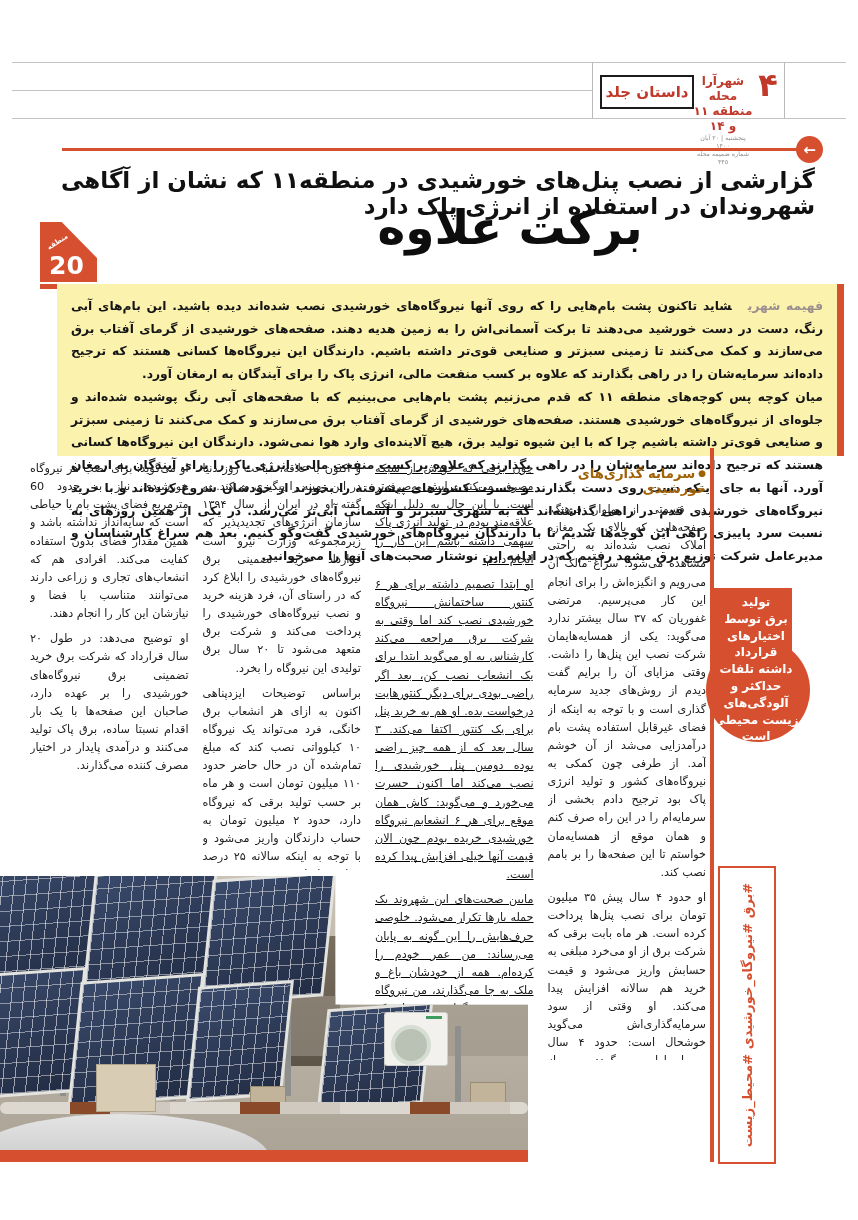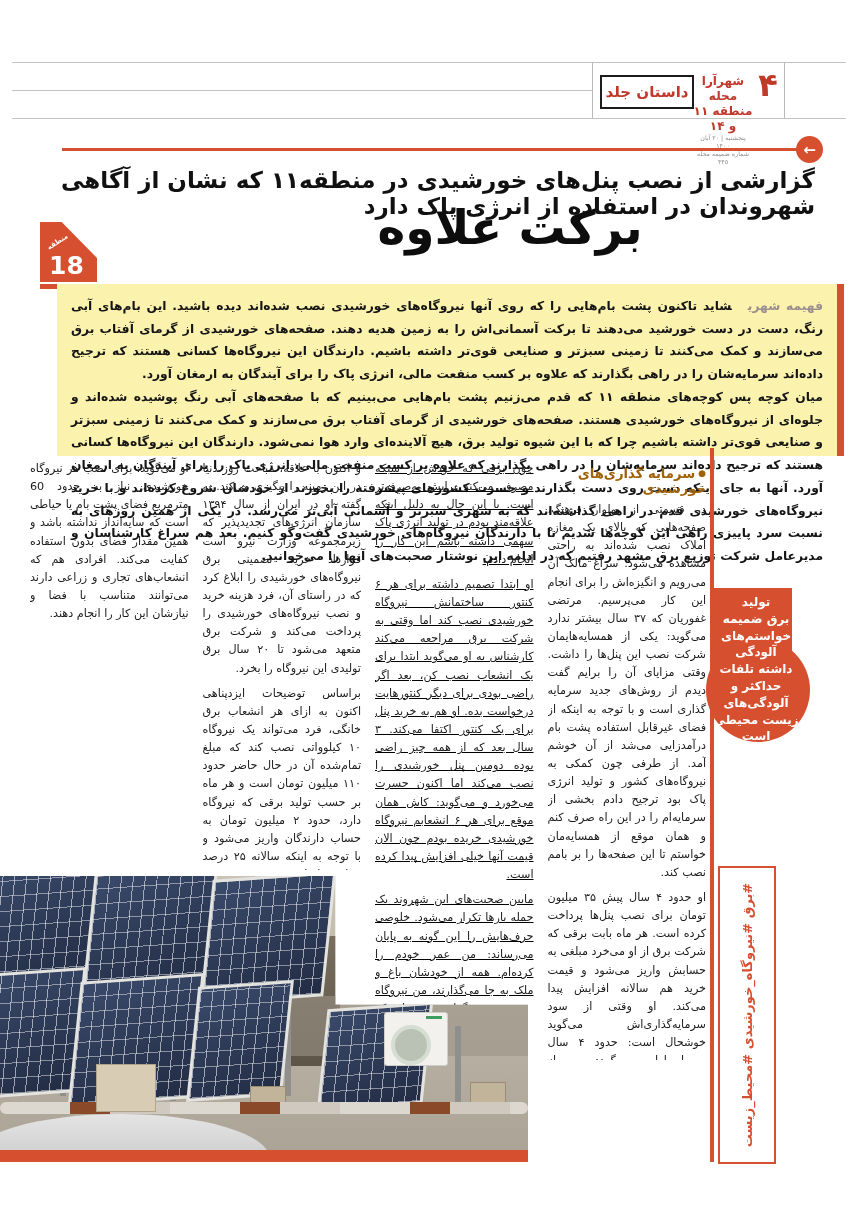--- a/index.html
+++ b/index.html
@@ -116,21 +116,21 @@
 
   <div class="top-rule"></div>
   <div class="arrow-circle">
       <span>←</span>
     </div>
   <div class="kicker">گزارشی از نصب پنل‌های خورشیدی در منطقه۱۱ که نشان از آگاهی شهروندان در استفاده از انرژی پاک دارد</div>
   <div class="main-title">برکت علاوه</div>
 
   <div class="badge">
     <span class="badge-small">منطقه</span>
-    <span class="badge-num">18</span>
+    <span class="badge-num">20</span>
   </div>
   <div class="badge-bar"></div>
 
   <div class="lead">
     <p><span class="byline">فهیمه شهری</span><span>شاید تاکنون پشت بام‌هایی را که روی آنها نیروگاه‌های خورشیدی نصب شده‌اند دیده باشید. این بام‌های آبی رنگ، دست در دست خورشید می‌دهند تا برکت آسمانی‌اش را به زمین هدیه دهند. صفحه‌های خورشیدی از گرمای آفتاب برق می‌سازند و کمک می‌کنند تا زمینی سبزتر و صنایعی قوی‌تر داشته باشیم. دارندگان این نیروگاه‌ها کسانی هستند که ترجیح داده‌اند سرمایه‌شان را در راهی بگذارند که علاوه بر کسب منفعت مالی، انرژی پاک را برای آیندگان به ارمغان آورد.</span></p>
     <p>میان کوچه پس کوچه‌های منطقه ۱۱ که قدم می‌زنیم پشت بام‌هایی می‌بینیم که با صفحه‌های آبی رنگ پوشیده شده‌اند و جلوه‌ای از نیروگاه‌های خورشیدی هستند. صفحه‌های خورشیدی از گرمای آفتاب برق می‌سازند و کمک می‌کنند تا زمینی سبزتر و صنایعی قوی‌تر داشته باشیم چرا که با این شیوه تولید برق، هیچ آلاینده‌ای وارد هوا نمی‌شود. دارندگان این نیروگاه‌ها کسانی هستند که ترجیح داده‌اند سرمایه‌شان را در راهی بگذارند که علاوه بر کسب منفعت مالی، انرژی پاک را برای آیندگان به ارمغان آورد. آنها به جای اینکه دست روی دست بگذارند و حسرت کشورهای پیشرفته را بخورند از خودشان شروع کرده‌اند و با خرید نیروگاه‌های خورشیدی قدم در راهی گذاشته‌اند که به شهری سبزتر و آسمانی آبی‌تر می‌رسد. در یکی از همین روزهای به نسبت سرد پاییزی راهی این کوچه‌ها شدیم تا با دارندگان نیروگاه‌های خورشیدی گفت‌وگو کنیم. بعد هم سراغ کارشناسان و مدیرعامل شرکت توزیع برق مشهد رفتیم که در ادامه این نوشتار صحبت‌های آنها را می‌خوانید.</p>
   </div>
   <div class="lead-strip"></div>
 
   <div class="article">
@@ -145,31 +145,32 @@
       <p>او ابتدا تصمیم داشته برای هر ۶ کنتور ساختمانش نیروگاه خورشیدی نصب کند اما وقتی به شرکت برق مراجعه می‌کند کارشناس به او می‌گوید ابتدا برای یک انشعاب نصب کن، بعد اگر راضی بودی برای دیگر کنتورهایت درخواست بده. او هم به خرید پنل برای یک کنتور اکتفا می‌کند. ۳ سال بعد که از همه چیز راضی بوده دومین پنل خورشیدی را نصب می‌کند اما اکنون حسرت می‌خورد و می‌گوید: کاش همان موقع برای هر ۶ انشعابم نیروگاه خورشیدی خریده بودم چون الان قیمت آنها خیلی افزایش پیدا کرده است.</p>
       <p>مابین صحبت‌های این شهروند یک جمله بارها تکرار می‌شود. خلوصی حرف‌هایش را این گونه به پایان می‌رساند: من عمر خودم را کرده‌ام. همه از خودشان باغ و ملک به جا می‌گذارند، من نیروگاه خورشیدی می‌گذارم و می‌دانم که باعث خیر و برکت برایم می‌شود.</p>
 
     </div>
     <div class="col h-c3">
       <p>و اکنون با علاقه، مباحث روز دنیا در این زمینه را پیگیری می‌کند. به گفته او در ایران از سال ۱۳۹۴ سازمان انرژی‌های تجدیدپذیر که زیرمجموعه وزارت نیرو است قرارداد خرید تضمینی برق نیروگاه‌های خورشیدی را ابلاغ کرد که در راستای آن، فرد هزینه خرید و نصب نیروگاه‌های خورشیدی را پرداخت می‌کند و شرکت برق متعهد می‌شود تا ۲۰ سال برق تولیدی این نیروگاه را بخرد.</p>
       <p>براساس توضیحات ایزدپناهی اکنون به ازای هر انشعاب برق خانگی، فرد می‌تواند یک نیروگاه ۱۰ کیلوواتی نصب کند که مبلغ تمام‌شده آن در حال حاضر حدود ۱۱۰ میلیون تومان است و هر ماه بر حسب تولید برقی که نیروگاه دارد، حدود ۲ میلیون تومان به حساب دارندگان واریز می‌شود و با توجه به اینکه سالانه ۲۵ درصد به این مبلغ افزوده می‌شود.</p>
     </div>
     <div class="col h-c4">
       <p>او می‌گوید: برای نصب هر نیروگاه خورشیدی نیاز به حدود 60 مترمربع فضای پشت بام یا حیاطی است که سایه‌انداز نداشته باشد و همین مقدار فضای بدون استفاده کفایت می‌کند. افرادی هم که انشعاب‌های تجاری و زراعی دارند می‌توانند متناسب با فضا و نیازشان این کار را انجام دهند.</p>
+      <p>او توضیح می‌دهد: در طول ۲۰ سال قرارداد که شرکت برق خرید تضمینی برق نیروگاه‌های خورشیدی را بر عهده دارد، صاحبان این صفحه‌ها با یک بار اقدام نسبتا ساده، برق پاک تولید می‌کنند و درآمدی پایدار در اختیار مصرف کننده می‌گذارند.</p>
     </div>
   </div>
 
   <div class="rail-line"></div>
   <div class="pq-rect"></div>
   <div class="pq-circle"></div>
   <div class="pq-text">
     <div>تولید</div>
-    <div>برق ضمیمه</div>
-    <div>خواستم‌های</div>
-    <div>آلودگی</div>
+    <div>برق توسط</div>
+    <div>اختیار‌های</div>
+    <div>قرارداد</div>
     <div>داشته تلفات</div>
     <div>حداکثر و</div>
     <div>آلودگی‌های</div>
     <div>زیست محیطی</div>
     <div>است</div>
   </div>
   <div class="hash-box">
     <span class="hash-text">#برق #نیروگاه_خورشیدی #محیط_زیست</span>
   </div>
 

